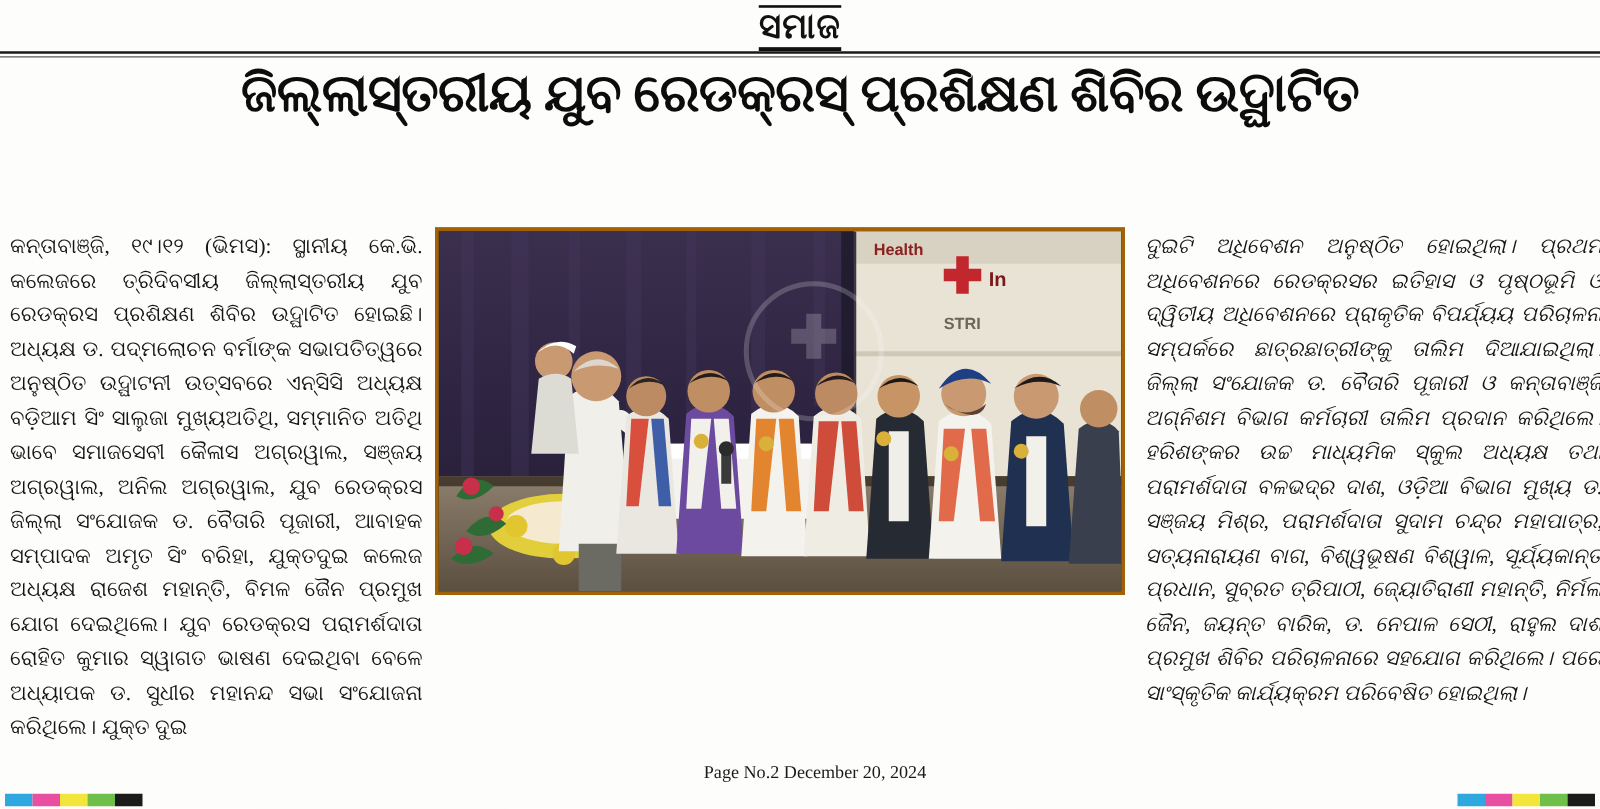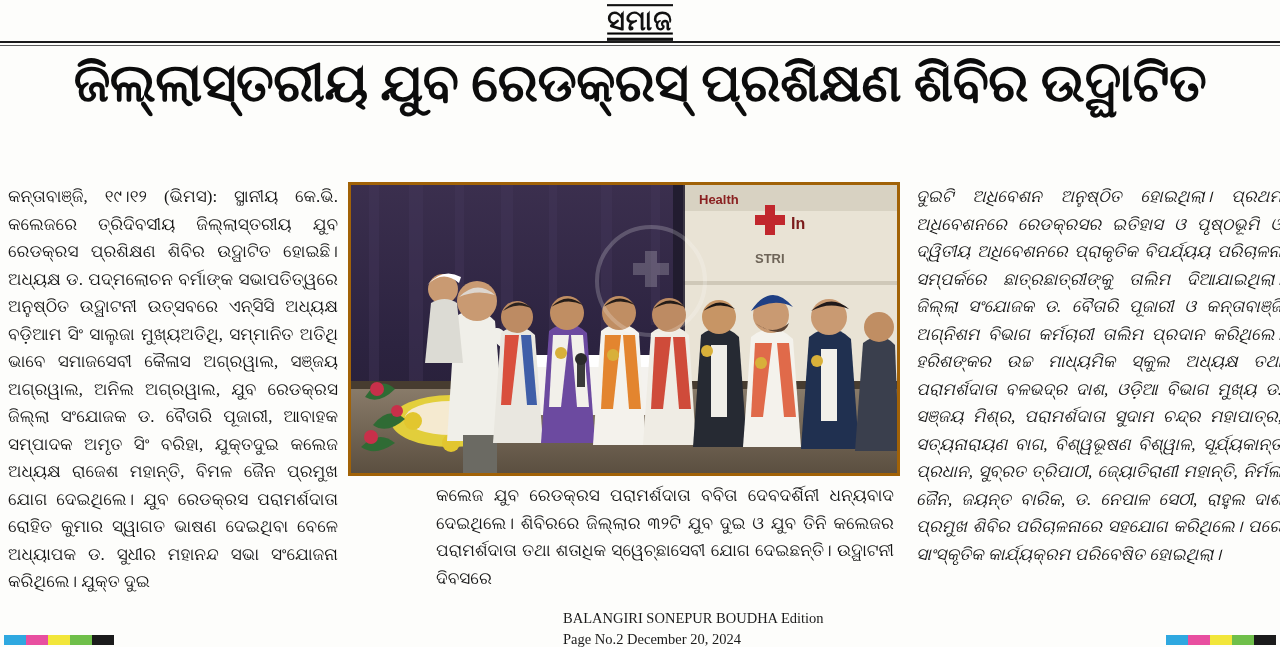--- a/index.html
+++ b/index.html
@@ -24,21 +24,20 @@
   
   .masthead {
     position: absolute;
     top: 2px;
     left: 0;
     width: 1280px;
     height: 40px;
     display: flex;
     align-items: center;
     justify-content: center;
-    text-decoration: underline;
   }
   .masthead-name {
     font-family: "Liberation Serif", serif;
     font-size: 27px;
     font-weight: bold;
     letter-spacing: 1px;
     color: #111;
     line-height: 1;
     padding-bottom: 2px;
     border-bottom: 3px solid #111;
@@ -65,21 +64,21 @@
 
   
   .headline {
     position: absolute;
     top: 52px;
     left: 6px;
     width: 1268px;
     text-align: center;
     font-family: "Liberation Serif", serif;
     font-weight: bold;
-    font-size: 53px;
+    font-size: 42px;
     line-height: 1.18;
     color: #0c0c0c;
     letter-spacing: -0.5px;
     white-space: nowrap;
   }
 
   
   .col {
     position: absolute;
     font-family: "Liberation Serif", serif;
@@ -303,26 +302,22 @@
       <circle cx="230" cy="174" r="6" fill="#2b2b2b"></circle>
 
       <g opacity="0.2">
         <circle cx="300" cy="96" r="54" fill="none" stroke="#ffffff" stroke-width="4"></circle>
         <rect x="282" y="78" width="36" height="12" fill="#ffffff"></rect>
         <rect x="294" y="66" width="12" height="36" fill="#ffffff"></rect>
       </g>
     </svg>
   </div>
 
-  <div class="col col-bottom">
-    <p>କଲେଜ ଯୁବ ରେଡକ୍ରସ ପରାମର୍ଶଦାତା ବବିତା ଦେବଦର୍ଶିନୀ ଧନ୍ୟବାଦ ଦେଇଥିଲେ। ଶିବିରରେ ଜିଲ୍ଲାର ୩୨ଟି ଯୁବ ଦୁଇ ଓ ଯୁବ ତିନି କଲେଜର ପରାମର୍ଶଦାତା ତଥା ଶତାଧିକ ସ୍ୱେଚ୍ଛାସେବୀ ଯୋଗ ଦେଇଛନ୍ତି। ଉଦ୍ଘାଟନୀ ଦିବସରେ</p>
-  </div>
 
   <div class="edition">
-    <div>BALANGIRI SONEPUR BOUDHA Edition</div>
     <div>Page No.2 December 20, 2024</div>
   </div>
 
   <div class="cal cal-left">
     <span style="background:#2fa8e0"></span>
     <span style="background:#e84fa0"></span>
     <span style="background:#f2e63a"></span>
     <span style="background:#6fbf4a"></span>
     <span style="background:#1b1b1b"></span>
   </div>

